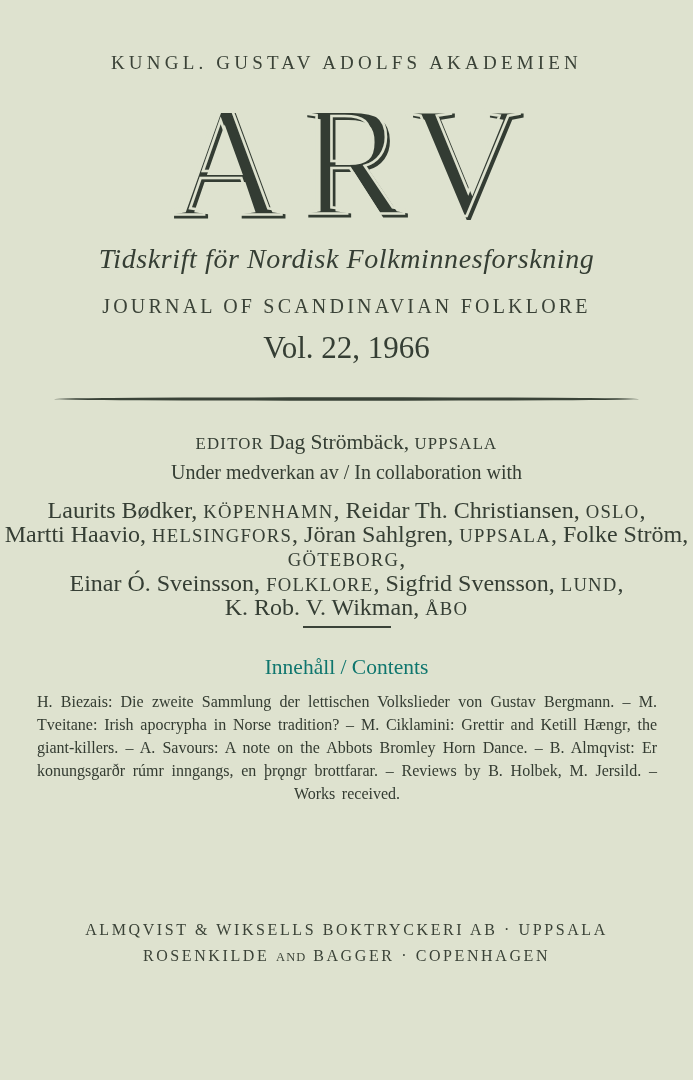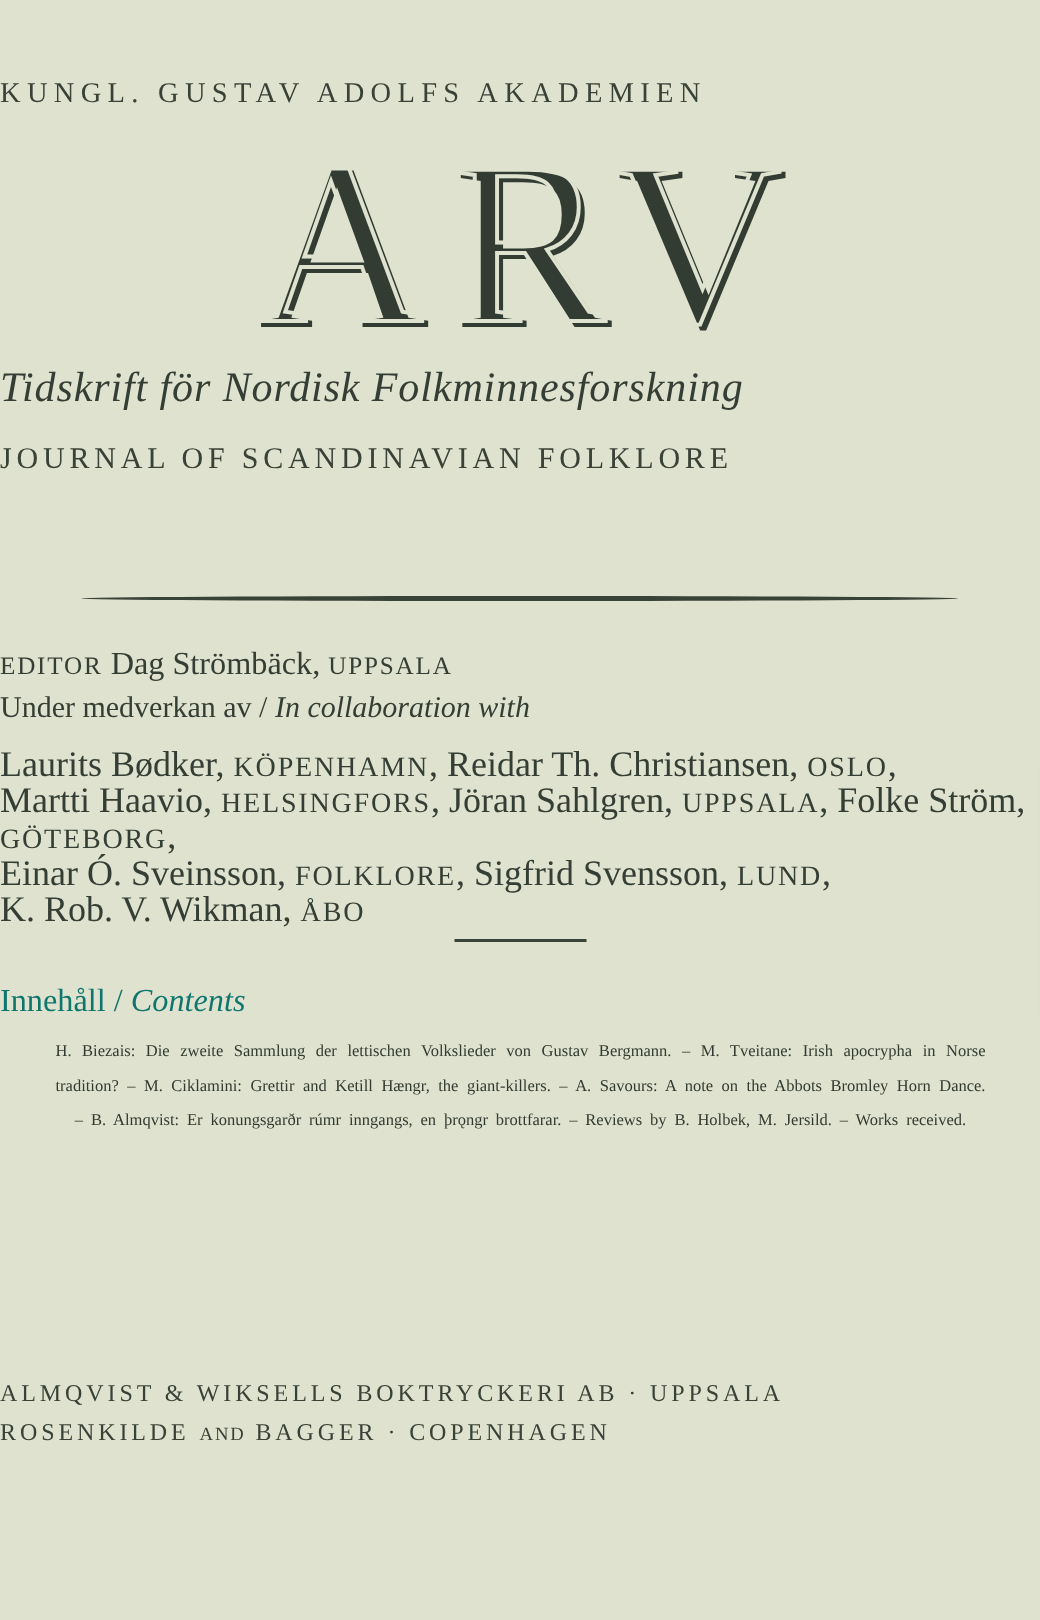--- a/index.html
+++ b/index.html
@@ -9,21 +9,21 @@
     background: #d6dac5;
   }
   .page {
     position: relative;
     width: 693px; height: 1080px;
     background: linear-gradient(160deg, #dfe3d0 0%, #dde1cc 55%, #dade C4 100%);
     background-color: #dee2cf;
     color: #384036;
     overflow: hidden;
   }
-  .abs { position: absolute; left: 0; right: 0; text-align: left; }
+  .abs { position: absolute; left: 0; right: 0; text-align: center; }
   .academy {
     top: 52px; font-size: 19px; letter-spacing: 4.2px; color: #3a4237;
   }
   .arv-wrap { top: 96px; height: 145px; margin-left: 21px; }
   .arv { display: block; margin: 0 auto; }
   .arv text {
     font-family: "Liberation Serif", "DejaVu Serif", serif;
     font-size: 158px; letter-spacing: 16px;
   }
   .arv .arv-fill  { fill: #333c33; }
@@ -42,45 +42,46 @@
   .collaborators { top: 499px; font-size: 24px; line-height: 23.2px; color: #353e34; }
   .rule-short {
     top: 626px; left: 0; right: 0; position: absolute;
   }
   .rule-short .bar {
     width: 88px; height: 2px; margin: 0 auto; background: #3a4338;
   }
   .contents-heading { top: 655px; font-size: 21.5px; color: #0f766e; }
   .contents-summary {
     position: absolute; top: 690px; left: 37px; width: 620px; margin: 0;
-    font-size: 11px; line-height: 23px; color: #333b31;
+    font-size: 16px; line-height: 23px; color: #333b31;
     text-align: justify; text-align-last: center; word-spacing: 2.5px;
   }
   .imprint { top: 917px; font-size: 16px; letter-spacing: 2.6px; line-height: 26px; color: #3a4237; }
   .sc { font-size: 0.78em; letter-spacing: 1.2px; }
-  .it { font-style: italic; }
+  .it { }
 </style>
 </head>
 <body>
 
 <div class="page">
 
   <div class="abs academy">KUNGL. GUSTAV ADOLFS AKADEMIEN</div>
 
   <div class="abs arv-wrap">
     <svg class="arv" width="520" height="145" viewBox="0 0 520 145" aria-hidden="false">
       <text class="arv-fill" x="260" y="122" text-anchor="middle">ARV</text>
       <text class="arv-inline" x="256" y="118" text-anchor="middle">ARV</text>
     </svg>
   </div>
 
   <div class="abs subtitle-sv">Tidskrift för Nordisk Folkminnesforskning</div>
 
   <div class="abs subtitle-en">JOURNAL OF SCANDINAVIAN FOLKLORE</div>
 
+  <div class="abs volume">Vol. 22, 1966</div>
 
   <div class="abs rule-swelled">
     <svg width="585" height="6" viewBox="0 0 585 6">
       <ellipse cx="292.5" cy="3" rx="292.5" ry="1.7" fill="#3a4338"></ellipse>
     </svg>
   </div>
 
   <div class="abs editor-line"><span class="sc">EDITOR</span><span> Dag Strömbäck, </span><span class="sc">UPPSALA</span></div>
 
   <div class="abs collab-line"><span>Under medverkan av / </span><span class="it">In collaboration with</span></div>

